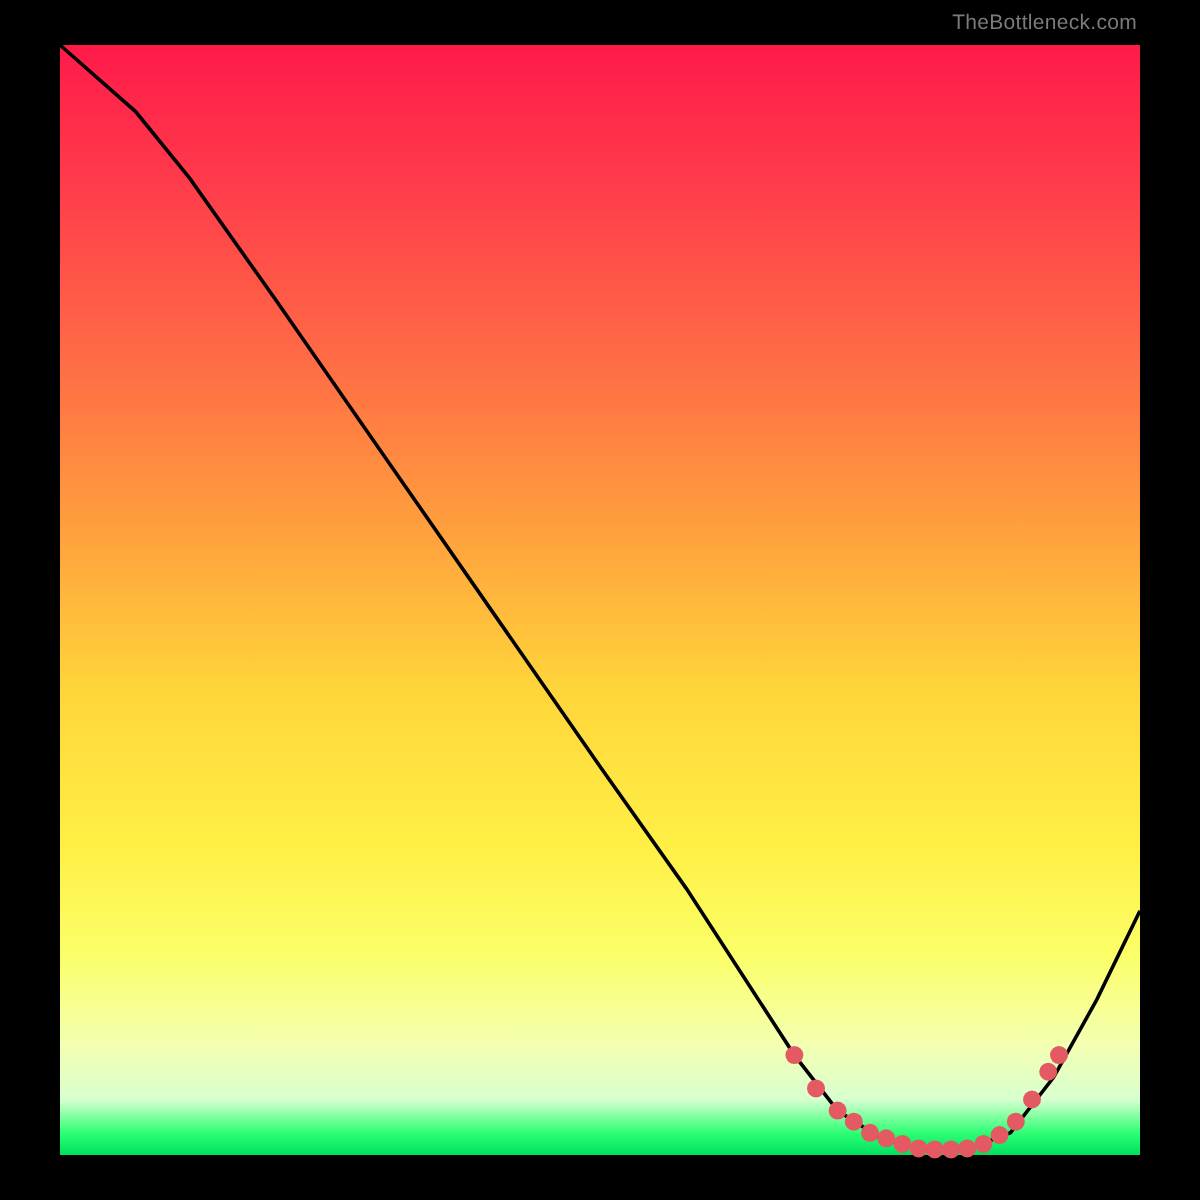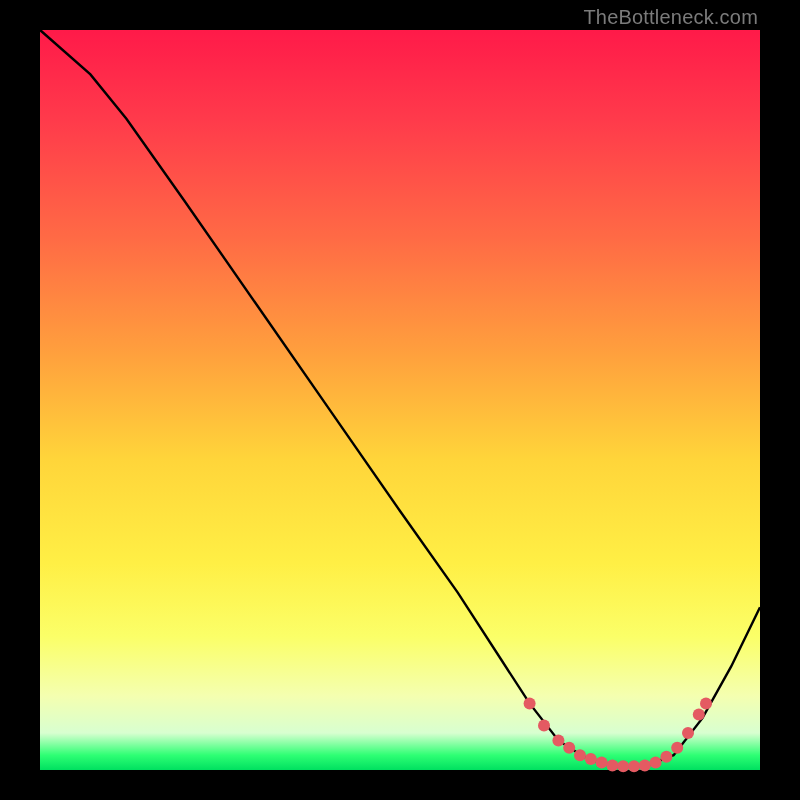--- a/index.html
+++ b/index.html
@@ -37,21 +37,21 @@
       #d8ffd0 95%,
       #2eff74 98%,
       #00e060 100%
     );
   }
   .watermark {
     position: absolute;
     top: 6px;
     right: 42px;
     color: #7b7b7b;
-    font-size: 20px;
+    font-size: 14px;
     font-weight: 500;
     letter-spacing: 0.2px;
     text-align: right;
   }
   svg.curve-layer {
     position: absolute;
     left: 0;
     top: 0;
     width: 720px;
     height: 740px;

